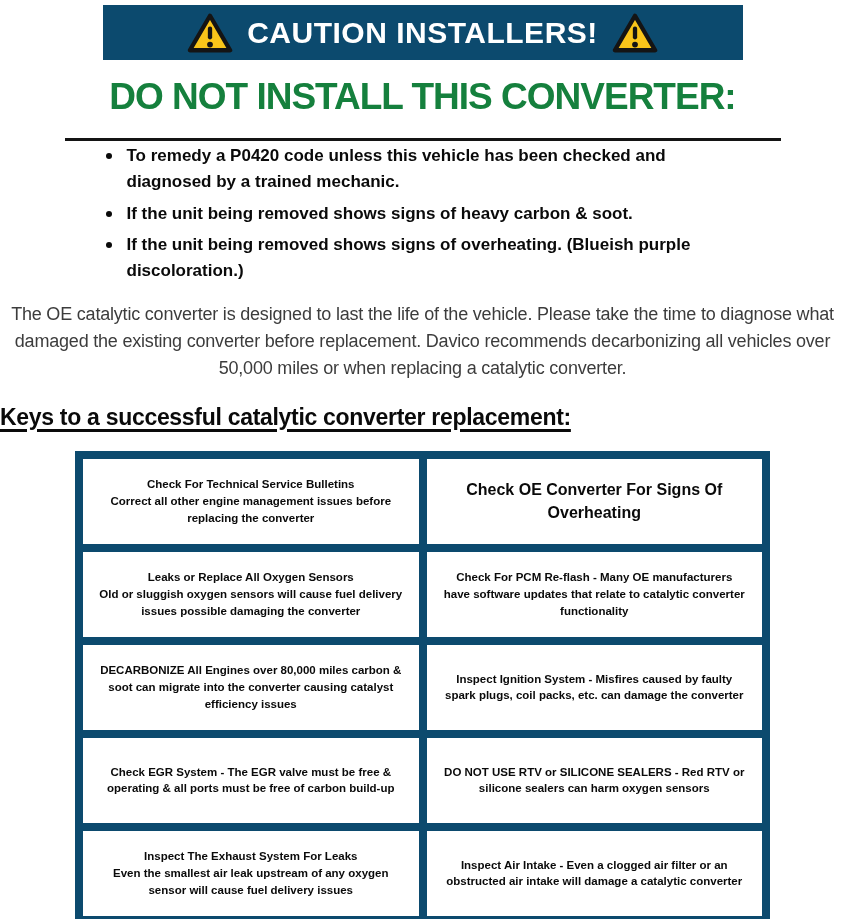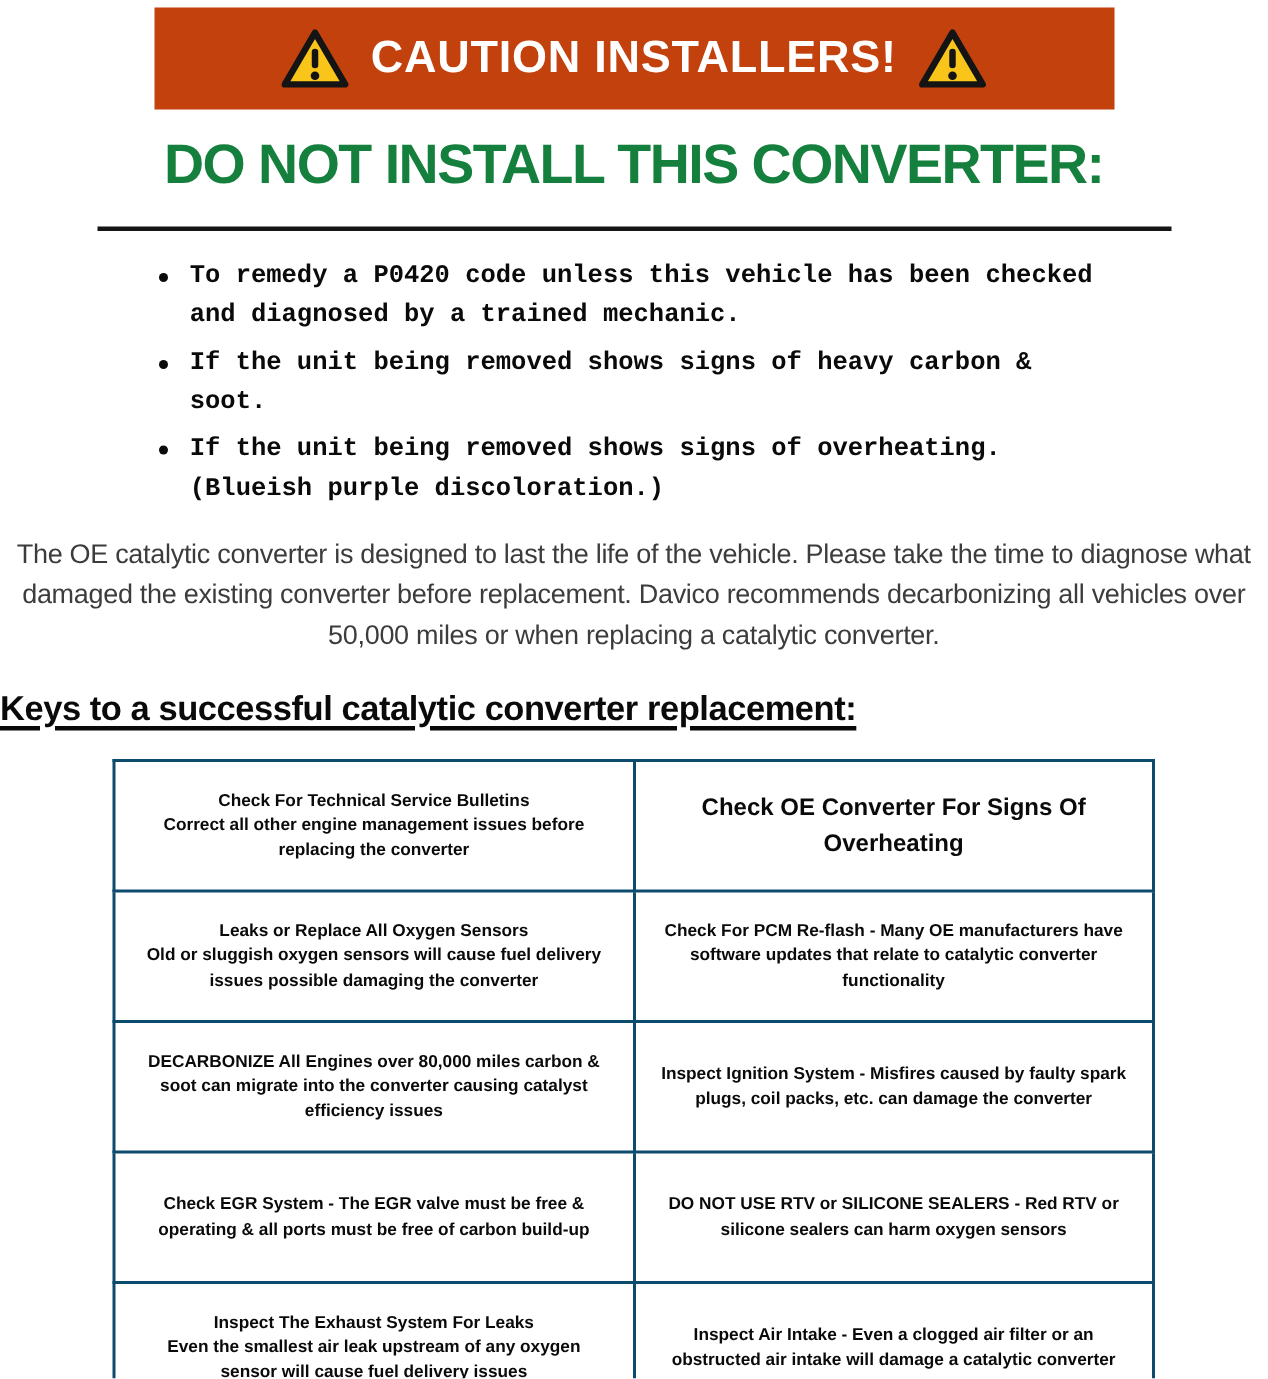--- a/index.html
+++ b/index.html
@@ -13,23 +13,23 @@
   .page {
     width: 845px;
     height: 919px;
     background: #ffffff;
     overflow: hidden;
   }
 
   
   .banner {
     width: 640px;
-    height: 68px;
+    height: 55px;
     margin: 5px auto 0 auto;
-    background: #c2410c;
+    background: #0c4a6e;
     display: flex;
     align-items: center;
     justify-content: center;
     gap: 14px;
   }
   .banner-title {
     color: #ffffff;
     font-weight: bold;
     font-size: 30px;
     letter-spacing: 0.5px;
@@ -51,24 +51,23 @@
     width: 716px;
     height: 3px;
     background: #141414;
     margin: 20px auto 0 auto;
     border: none;
   }
 
   
   .warn-list {
     width: 620px;
-    margin: 18px auto 0 auto;
+    margin: 2px auto 0 auto;
     padding: 0 0 0 28px;
     list-style: none;
-    font-family: Liberation Mono, monospace;
   }
   .warn-list li {
     position: relative;
     font-size: 17px;
     font-weight: bold;
     line-height: 1.55;
     margin-bottom: 5px;
     color: #0a0a0a;
   }
   .warn-list li::before {
@@ -108,21 +107,21 @@
   }
 
   
   .keys-table {
     width: 695px;
     margin: 20px auto 0 auto;
     border-collapse: collapse;
     table-layout: fixed;
   }
   .keys-table td {
-    border: 2px solid #0c4a6e;
+    border: 8px solid #0c4a6e;
     width: 50%;
     height: 73px;
     padding: 6px 16px;
     text-align: center;
     vertical-align: middle;
     font-size: 11.5px;
     font-weight: bold;
     line-height: 1.45;
     color: #0a0a0a;
   }

